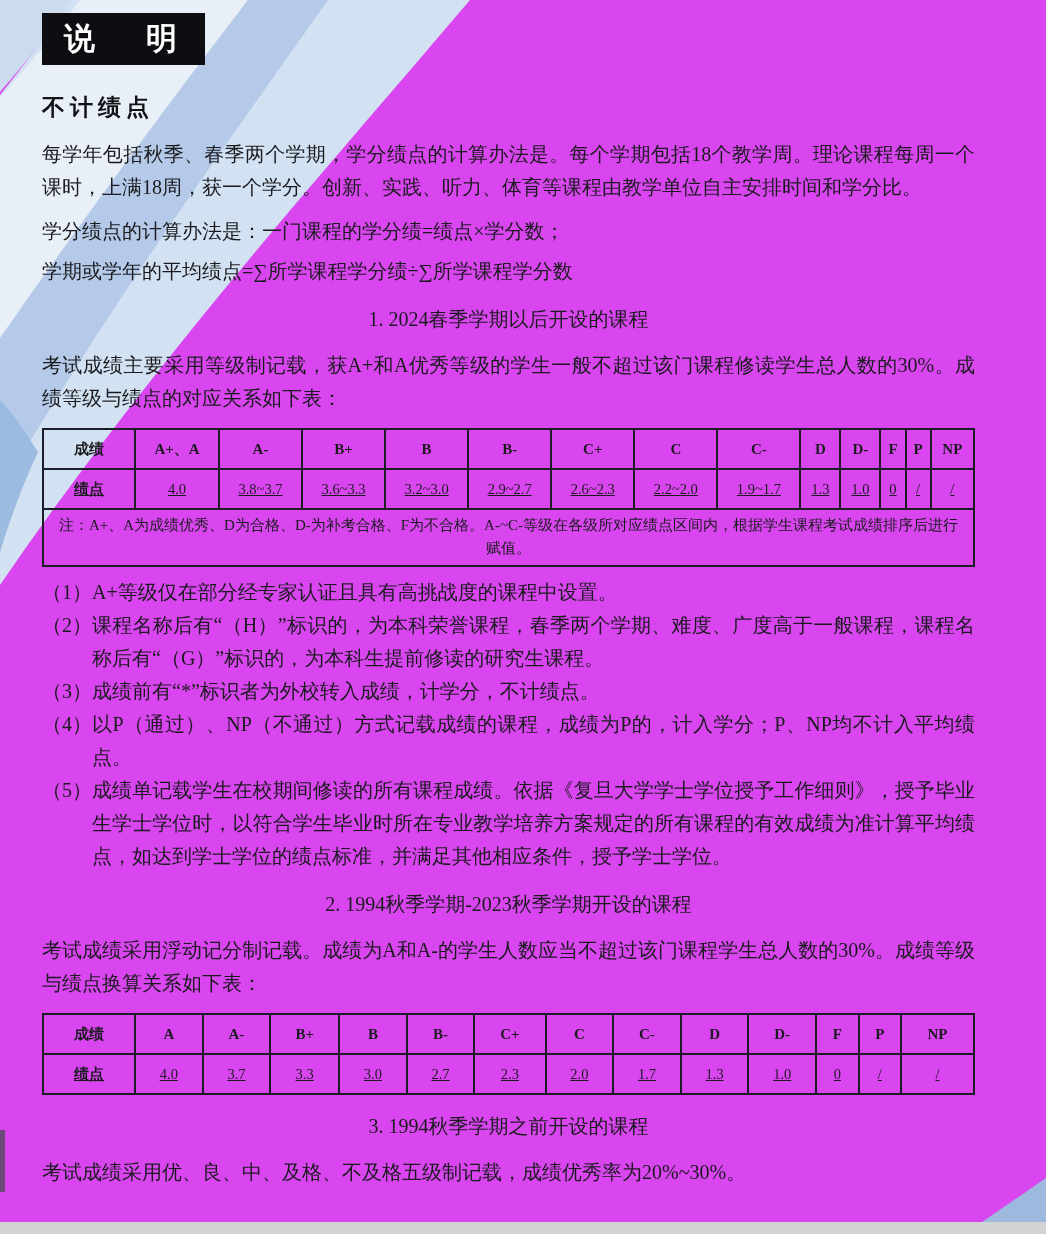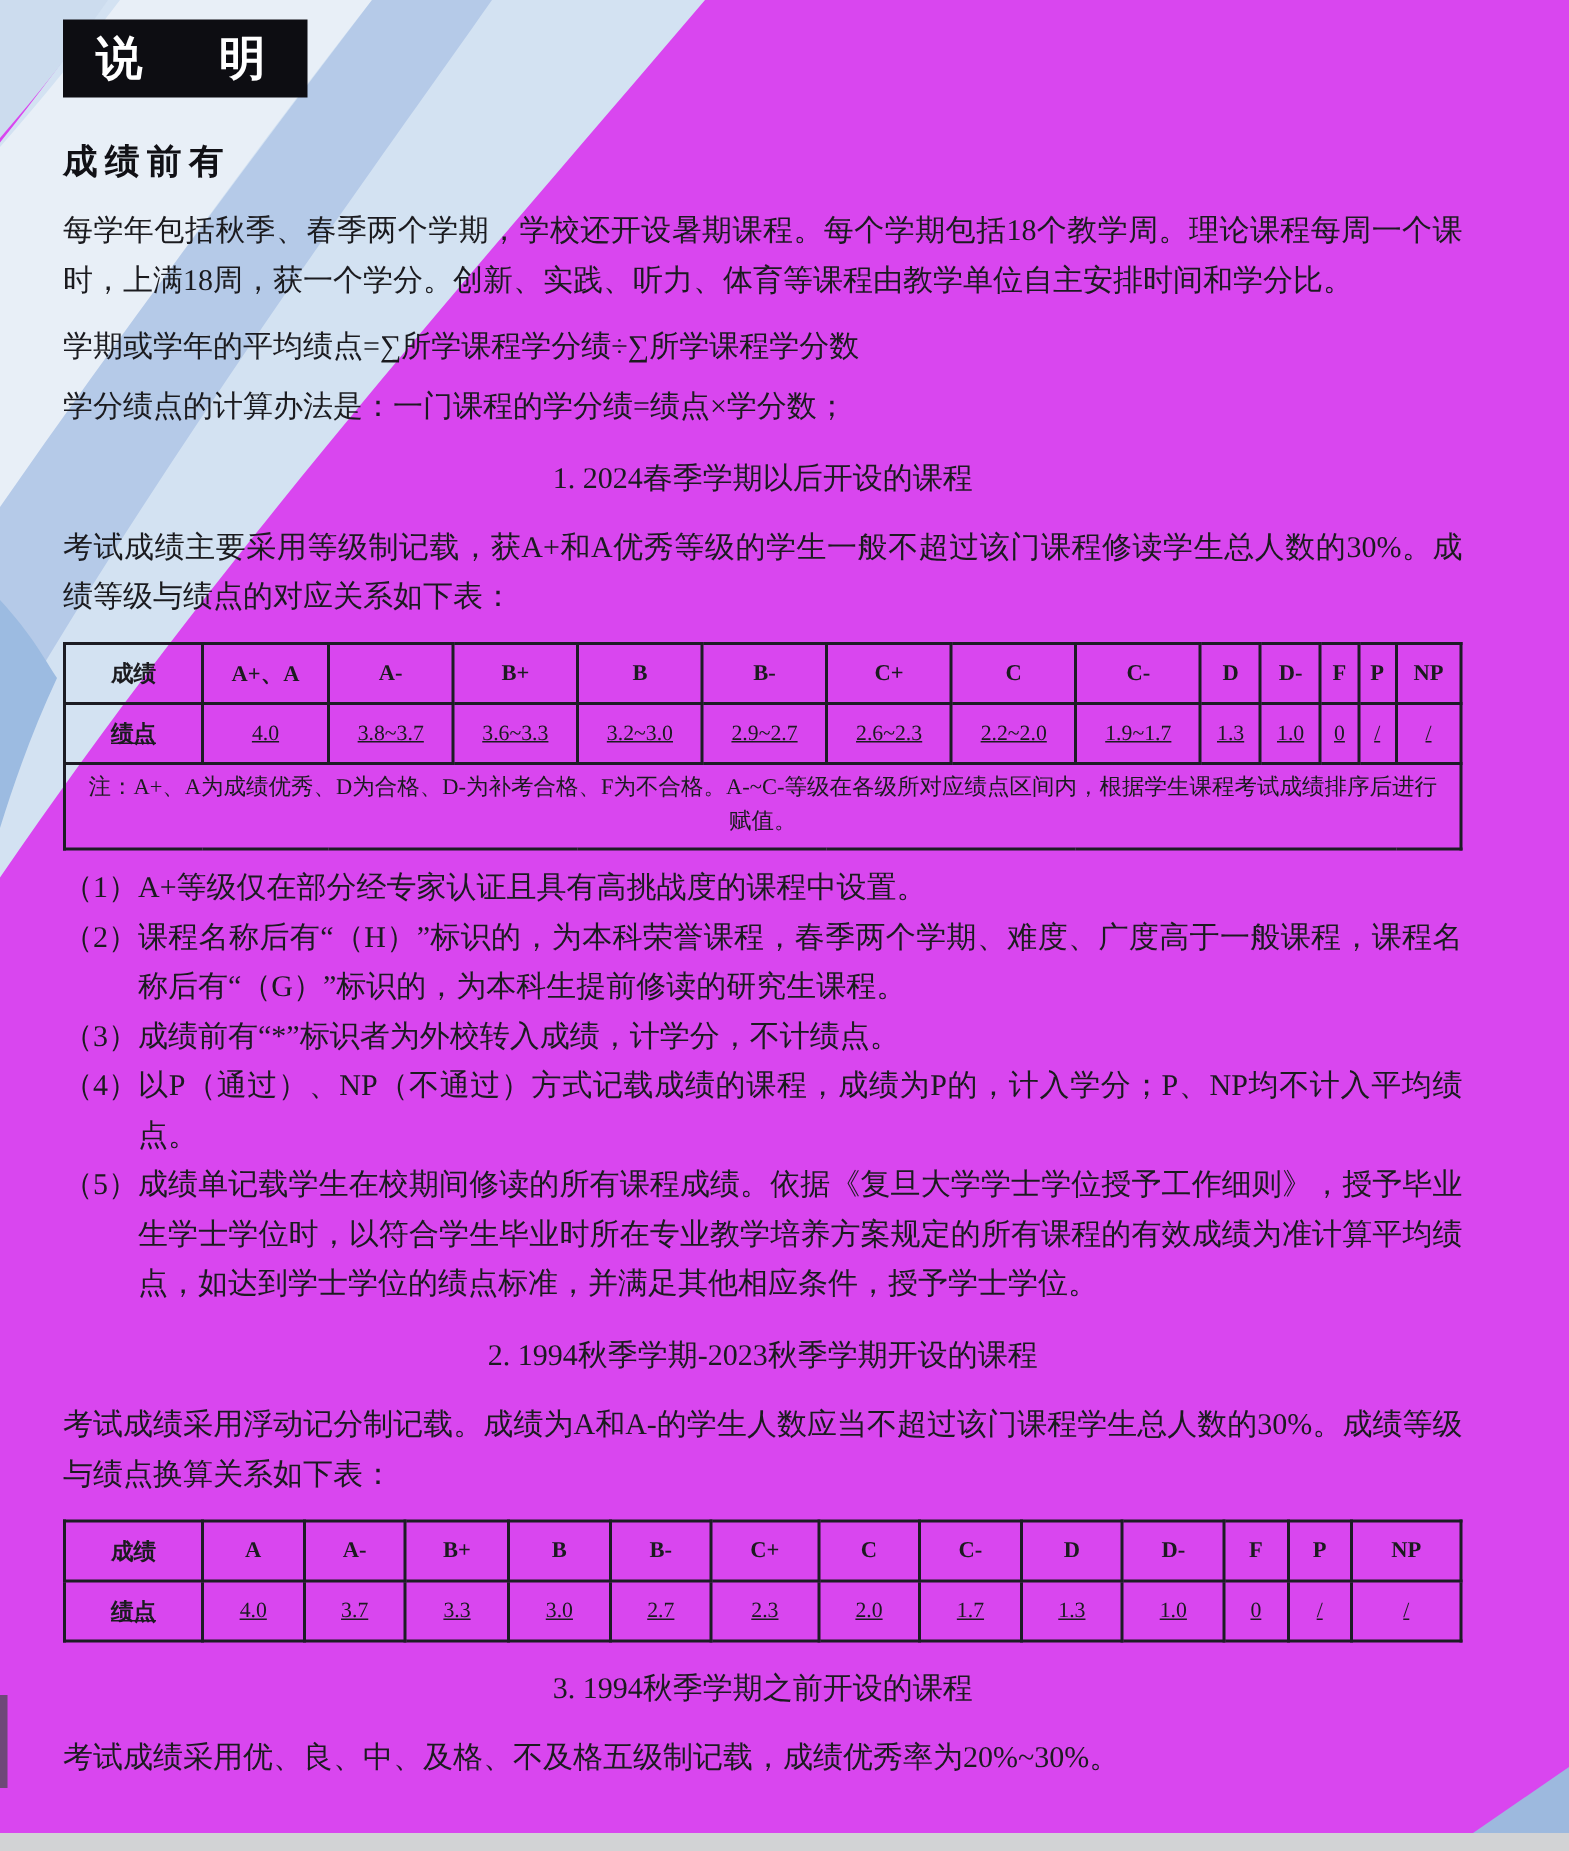--- a/index.html
+++ b/index.html
@@ -112,26 +112,26 @@
 
     <path d="M 982 1222 L 1046 1178 L 1046 1222 Z" fill="#9db9de"></path>
 
     <rect x="0" y="1130" width="5" height="62" fill="#4a4a52" opacity="0.75"></rect>
   </svg>
 
   <div class="content">
 
     <div class="title-box">说　明</div>
 
-    <h2>成绩前有</h2>
-    <p class="para">每学年包括秋季、春季两个学期，学校还开设暑期课程。每个学期包括18个教学周。理论课程每周一个课时，上满18周，获一个学分。创新、实践、听力、体育等课程由教学单位自主安排时间和学分比。</p>
+    <h2>不计绩点</h2>
+    <p class="para">每学年包括秋季、春季两个学期，学分绩点的计算办法是。每个学期包括18个教学周。理论课程每周一个课时，上满18周，获一个学分。创新、实践、听力、体育等课程由教学单位自主安排时间和学分比。</p>
 
     <div class="formulas">
+      <p class="line">学分绩点的计算办法是：一门课程的学分绩=绩点×学分数；</p>
       <p class="line">学期或学年的平均绩点=∑所学课程学分绩÷∑所学课程学分数</p>
-      <p class="line">学分绩点的计算办法是：一门课程的学分绩=绩点×学分数；</p>
     </div>
 
     <p class="subtitle">1. 2024春季学期以后开设的课程</p>
     <p class="para">考试成绩主要采用等级制记载，获A+和A优秀等级的学生一般不超过该门课程修读学生总人数的30%。成绩等级与绩点的对应关系如下表：</p>
 
     <table class="grade-table">
       <tbody>
         <tr class="grades-row">
           <td class="label-cell">成绩</td>
         <td>A+、A</td>

